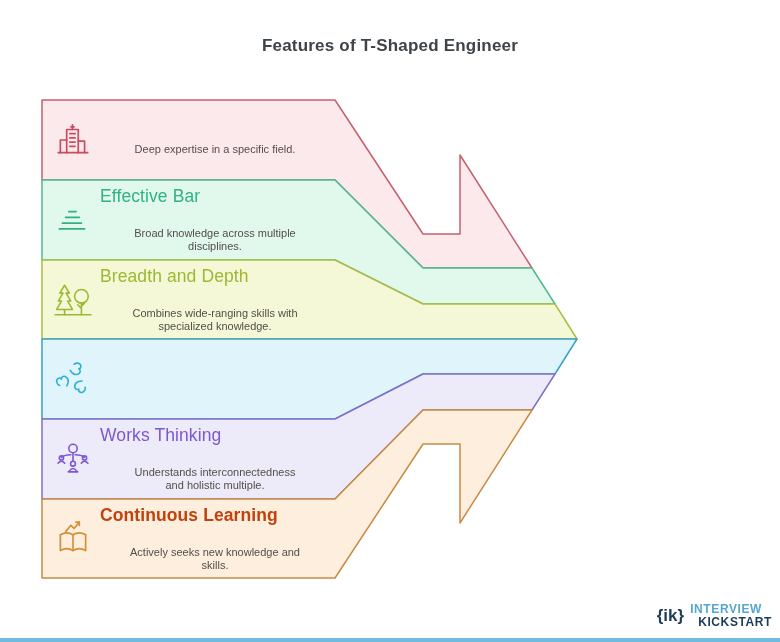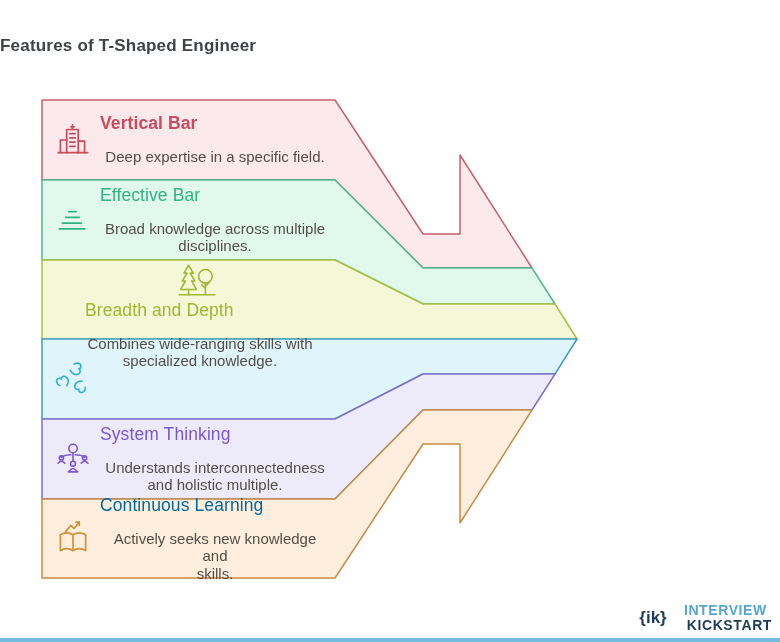--- a/index.html
+++ b/index.html
@@ -1,32 +1,32 @@
 <!DOCTYPE html>
 <html><head>
 <meta charset="utf-8">
 <style>
   html,body{margin:0;padding:0;background:#fff;}
   .canvas{position:relative;width:780px;height:642px;background:#ffffff;overflow:hidden;
           font-family:"Liberation Sans",sans-serif;}
-  .title{position:absolute;top:36px;left:0;width:100%;
+  .title{position:absolute;top:36px;left:0;width:100%;text-align:center;
          font-size:17px;font-weight:700;color:#3f4449;letter-spacing:.2px;}
   .diagram-svg{position:absolute;left:0;top:0;}
   .band{position:absolute;left:52px;width:290px;height:79px;display:flex;align-items:center;}
   .band-icon{flex:none;width:42px;display:flex;justify-content:center;}
   .band-text{flex:1;padding-left:6px;}
   .band-heading{font-size:17.5px;letter-spacing:.1px;}
-  .band-desc{margin-top:14px;width:230px;text-align:center;font-size:15px;line-height:1.15;
+  .band-desc{margin-top:20px;width:230px;text-align:center;font-size:11px;line-height:1.15;
              color:#544e48;white-space:pre-line;}
   .t-label{position:absolute;left:588px;top:313px;width:106px;text-align:center;
            font-size:20px;font-weight:700;color:#3f4449;line-height:1.32;}
-  .logo{position:absolute;right:8px;top:603px;display:flex;align-items:center;gap:12px;}
+  .logo{position:absolute;right:8px;top:603px;display:flex;align-items:center;gap:6px;}
   .logo-ik{font-size:17px;font-weight:700;}
   .logo-lines{display:flex;flex-direction:column;line-height:1.1;}
-  .logo-l1,.logo-l2{font-size:14px;font-weight:700;letter-spacing:.6px;text-align:center;}
+  .logo-l1,.logo-l2{font-size:12px;font-weight:700;letter-spacing:.6px;}
   .bottom-bar{position:absolute;left:0;right:0;bottom:0;height:4px;opacity:.85;}
   svg.icon{display:block;}
 </style>
 </head>
 <body>
 
 <div class="canvas">
 
   <div class="title">Features of T-Shaped Engineer</div>
 
@@ -46,42 +46,41 @@
       <svg class="icon" width="40" height="40" viewBox="0 0 38 38" fill="none" stroke="currentColor" stroke-width="1.6" stroke-linecap="round" stroke-linejoin="round" style="color: rgb(201, 75, 94);">
         <path d="M13 31 V9 h11 v22"></path>
         <path d="M18.5 9 V4.5 M17 6.5 h3"></path>
         <path d="M16 13 h5 M16 17 h5 M16 21 h5 M16 25 h5"></path>
         <path d="M13 19 h-6 v12"></path>
         <path d="M24 20 h6 v11"></path>
         <path d="M5 31 h28"></path>
       </svg>
     </div>
     <div class="band-text">
-      <div class="band-heading" style="color: rgb(201, 75, 94); font-weight: 700;">Vertical Bar</div>
       <div class="band-desc">Deep expertise in a specific field.</div>
     </div>
   </div>
 
   <div class="band" style="top:180px;">
     <div class="band-icon">
       <svg class="icon" width="40" height="40" viewBox="0 0 38 38" fill="none" stroke="currentColor" stroke-width="1.6" stroke-linecap="round" style="color: rgb(48, 178, 133);">
         <path d="M15 11 h7"></path>
         <path d="M12 16.5 h13"></path>
         <path d="M9 22 h18"></path>
         <path d="M6 27.5 h24"></path>
       </svg>
     </div>
     <div class="band-text">
       <div class="band-heading" style="color: rgb(48, 178, 133); font-weight: 400;">Effective Bar</div>
       <div class="band-desc">Broad knowledge across multiple
 disciplines.</div>
     </div>
   </div>
 
-  <div class="band" style="top:260px;flex-direction:column;">
+  <div class="band" style="top:260px;">
     <div class="band-icon">
       <svg class="icon" width="40" height="40" viewBox="0 0 38 38" fill="none" stroke="currentColor" stroke-width="1.5" stroke-linecap="round" stroke-linejoin="round" style="color: rgb(157, 184, 50);">
         <path d="M11 5 L6.5 12.5 h3 l-4.5 7.5 h3 L3.5 28 h15 L14 20 h3 l-4.5 -7.5 h3 Z"></path>
         <path d="M11 28 v5"></path>
         <circle cx="27" cy="15.5" r="6.5"></circle>
         <path d="M27 22 V33 M27 27 l-3.5 -3.5 M27 25 l3 -3"></path>
         <path d="M2 33 h34"></path>
       </svg>
     </div>
     <div class="band-text">
@@ -111,38 +110,38 @@
         <path d="M17 15 q-6 0 -9 2.5 M21 15 q6 0 9 2.5"></path>
         <circle cx="8" cy="18" r="2"></circle>
         <path d="M4.8 23 q3.2 -3.8 6.4 0"></path>
         <circle cx="30" cy="18" r="2"></circle>
         <path d="M26.8 23 q3.2 -3.8 6.4 0"></path>
         <circle cx="19" cy="23.5" r="2.3"></circle>
         <path d="M15 31 q4 -6 8 0 M14.5 31.2 h9"></path>
       </svg>
     </div>
     <div class="band-text">
-      <div class="band-heading" style="color: rgb(124, 87, 210); font-weight: 400;">System Thinking</div>
+      <div class="band-heading" style="color: rgb(124, 87, 210); font-weight: 400;">Works Thinking</div>
       <div class="band-desc">Understands interconnectedness
 and holistic multiple.</div>
     </div>
   </div>
 
   <div class="band" style="top:499px;">
     <div class="band-icon">
       <svg class="icon" width="40" height="40" viewBox="0 0 38 38" fill="none" stroke="currentColor" stroke-width="1.6" stroke-linecap="round" stroke-linejoin="round" style="color: rgb(210, 145, 56);">
         <path d="M7 15 v15 c4 -2.5 8 -2.5 12 0 c4 -2.5 8 -2.5 12 0 v-15"></path>
         <path d="M7 15 c4 -2.5 8 -2.5 12 0 c4 -2.5 8 -2.5 12 0"></path>
         <path d="M19 15 v15"></path>
         <path d="M12 12 L17 6 l3 3 l5 -6"></path>
         <path d="M21.8 3 H25 v3.2"></path>
       </svg>
     </div>
     <div class="band-text">
-      <div class="band-heading" style="color: #0369a1; font-weight: 400;">Continuous Learning</div>
+      <div class="band-heading" style="color: #c2410c; font-weight: 700;">Continuous Learning</div>
       <div class="band-desc">Actively seeks new knowledge and
 skills.</div>
     </div>
   </div>
 
   <div class="t-label">
   </div>
 
   <div class="logo">
     <span class="logo-ik" style="color: rgb(29, 60, 85);">{ik}</span>

